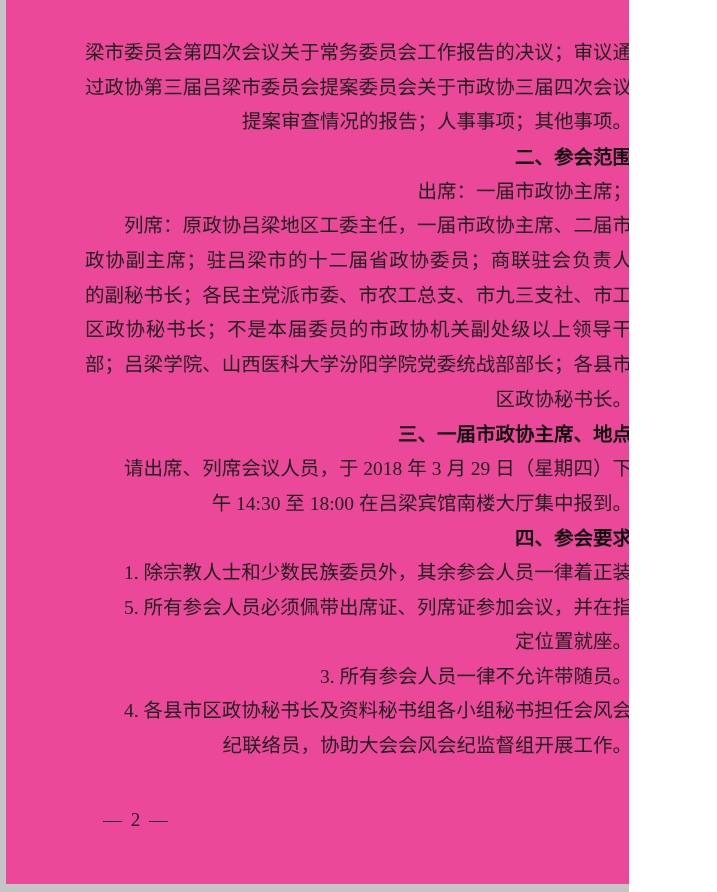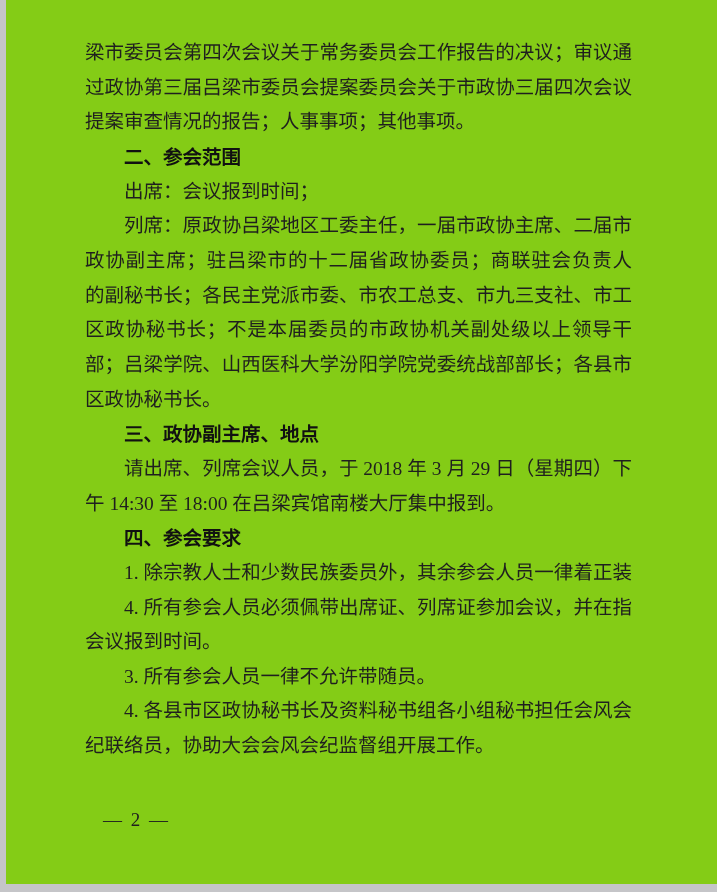--- a/index.html
+++ b/index.html
@@ -2,23 +2,23 @@
 <html lang="zh-CN"><head>
 <meta charset="utf-8">
 <style>
   html, body {
     margin: 0;
     padding: 0;
     background: #ffffff;
   }
   .page {
     position: relative;
-    width: 717px;
+    width: 629px;
     height: 892px;
-    background: #84cc16;
+    background: #ec4899;
     overflow: hidden;
     font-family: "Liberation Serif", "DejaVu Serif", serif;
   }
   
   .scan-edge-left {
     position: absolute;
     left: 0;
     top: 0;
     width: 6px;
     height: 100%;
@@ -37,21 +37,21 @@
     position: absolute;
     left: 85px;
     top: 36px;
     width: 547px;
     font-size: 19.5px;
     line-height: 34.65px;
     color: #1f1f1f;
     letter-spacing: 0;
   }
   .line {
-    text-align: left;
+    text-align: right;
   }
   .line.justify {
     text-align: justify;
     text-align-last: justify;
   }
   .line.indent {
     text-indent: 2em;
   }
   .line.heading {
     font-family: Liberation Sans, sans-serif;
@@ -74,33 +74,33 @@
 
 <div class="page">
   <div class="scan-edge-left"></div>
   <div class="scan-edge-bottom"></div>
 
   <div class="doc-body">
       <div class="line justify">梁市委员会第四次会议关于常务委员会工作报告的决议；审议通</div>
       <div class="line justify">过政协第三届吕梁市委员会提案委员会关于市政协三届四次会议</div>
       <div class="line">提案审查情况的报告；人事事项；其他事项。</div>
       <div class="line heading indent">二、参会范围</div>
-      <div class="line indent">出席：会议报到时间；</div>
+      <div class="line indent">出席：一届市政协主席；</div>
       <div class="line indent justify">列席：原政协吕梁地区工委主任，一届市政协主席、二届市</div>
       <div class="line justify">政协副主席；驻吕梁市的十二届省政协委员；商联驻会负责人</div>
       <div class="line justify">的副秘书长；各民主党派市委、市农工总支、市九三支社、市工</div>
       <div class="line justify">区政协秘书长；不是本届委员的市政协机关副处级以上领导干</div>
       <div class="line justify">部；吕梁学院、山西医科大学汾阳学院党委统战部部长；各县市</div>
       <div class="line">区政协秘书长。</div>
-      <div class="line heading indent">三、政协副主席、地点</div>
+      <div class="line heading indent">三、一届市政协主席、地点</div>
       <div class="line indent justify">请出席、列席会议人员，于 2018 年 3 月 29 日（星期四）下</div>
       <div class="line">午 14:30 至 18:00 在吕梁宾馆南楼大厅集中报到。</div>
       <div class="line heading indent">四、参会要求</div>
       <div class="line indent justify">1. 除宗教人士和少数民族委员外，其余参会人员一律着正装</div>
-      <div class="line indent justify">4. 所有参会人员必须佩带出席证、列席证参加会议，并在指</div>
-      <div class="line">会议报到时间。</div>
+      <div class="line indent justify">5. 所有参会人员必须佩带出席证、列席证参加会议，并在指</div>
+      <div class="line">定位置就座。</div>
       <div class="line indent">3. 所有参会人员一律不允许带随员。</div>
       <div class="line indent justify">4. 各县市区政协秘书长及资料秘书组各小组秘书担任会风会</div>
       <div class="line">纪联络员，协助大会会风会纪监督组开展工作。</div>
     </div>
 
   <div class="page-number">— 2 —</div>
 </div>
 
 </body></html>

